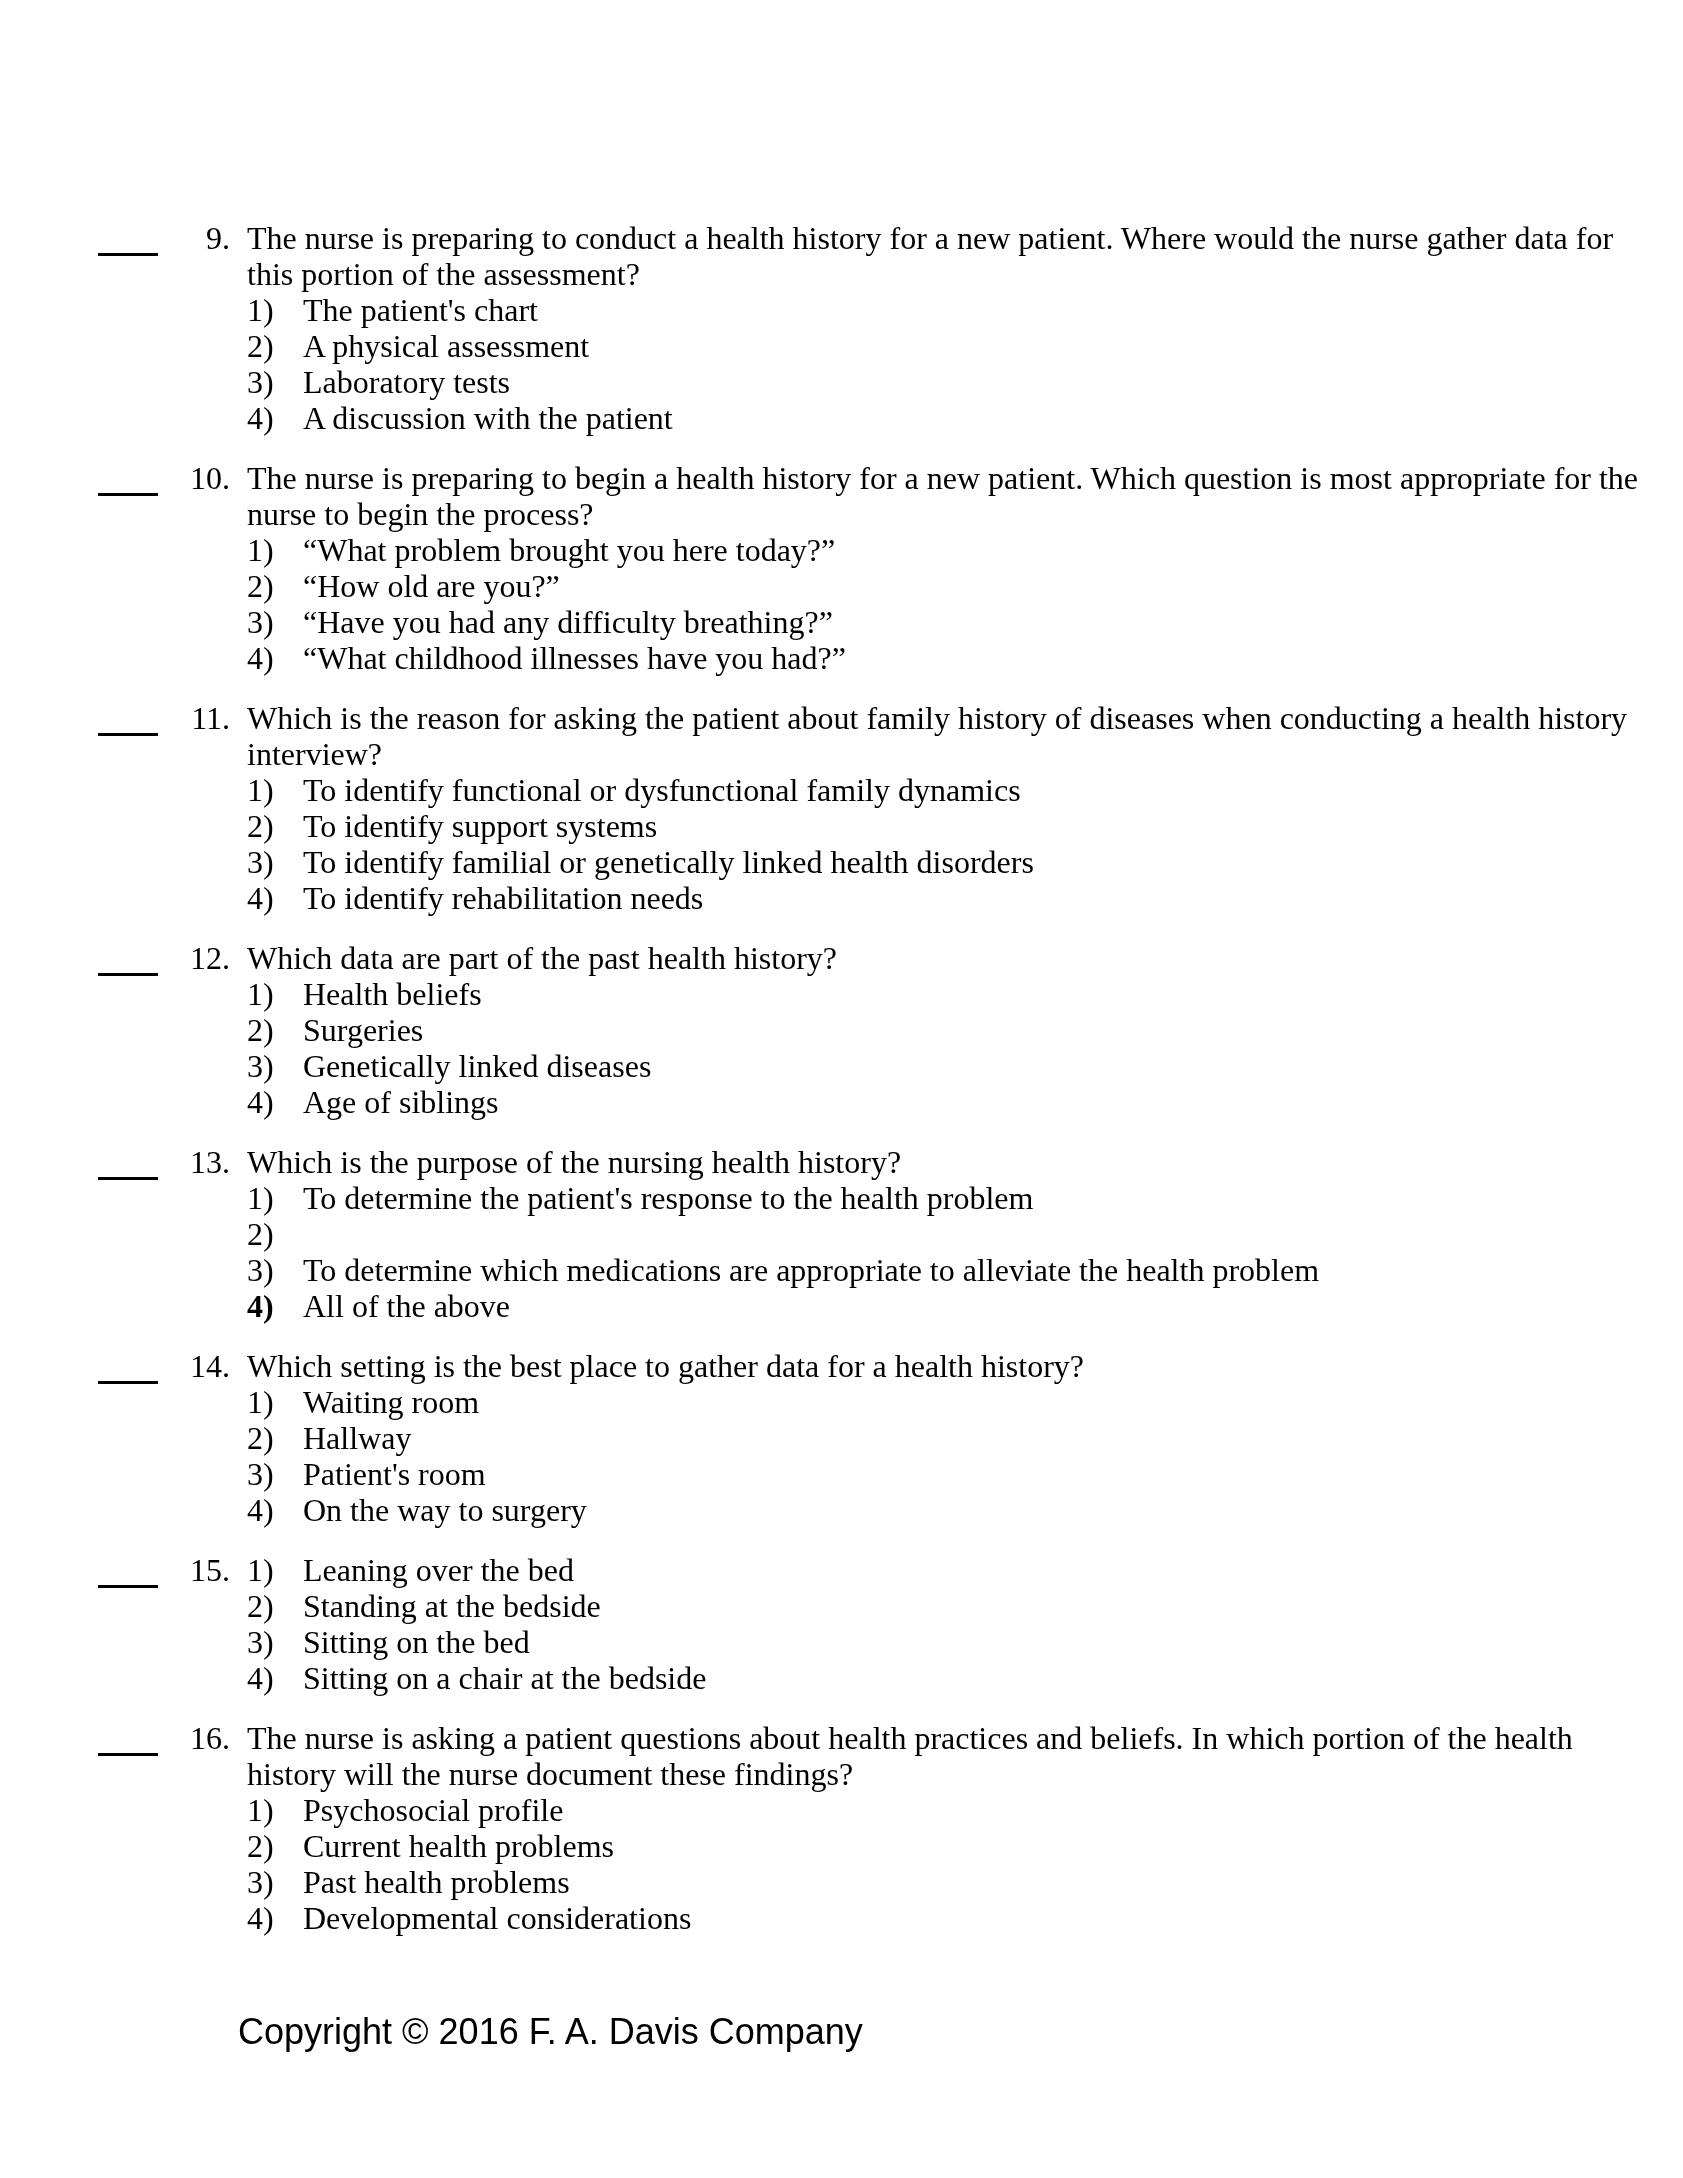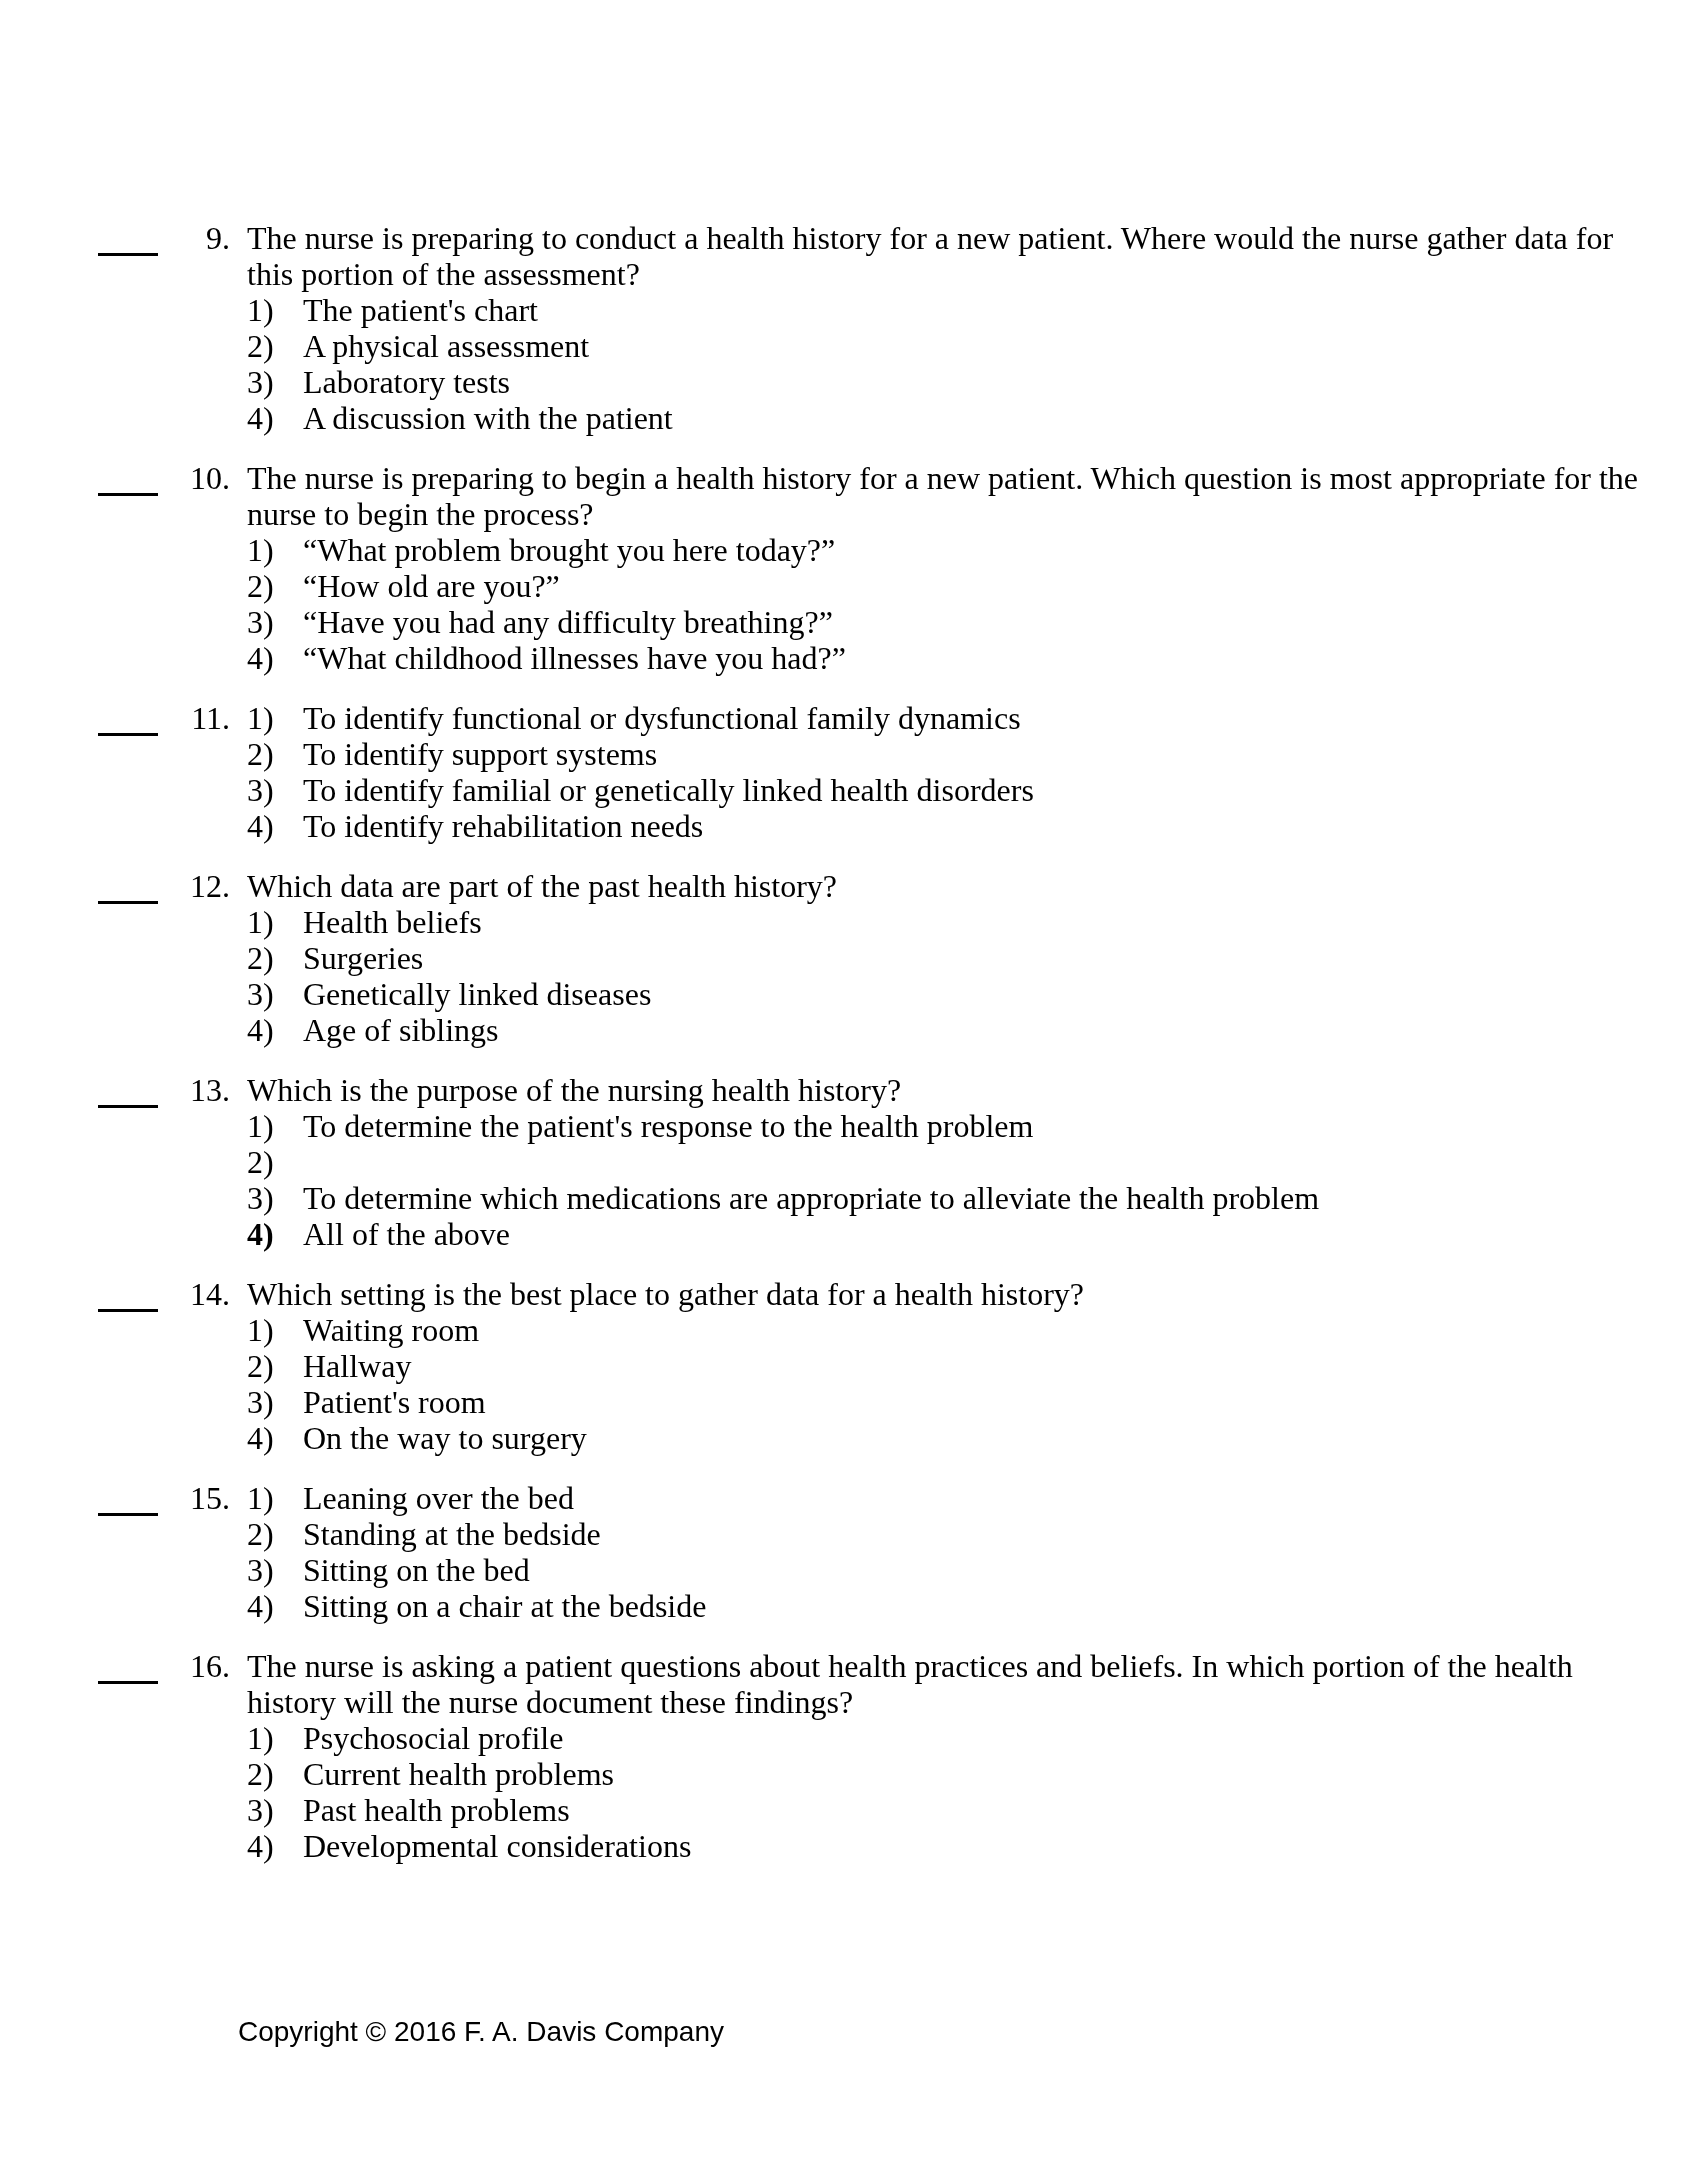--- a/index.html
+++ b/index.html
@@ -47,21 +47,21 @@
   }
   .option { display: flex; }
   .optnum { flex: none; width: 56px; }
   .optnum.bold { font-weight: bold; }
   .optlabel { flex: none; }
   .footer {
     position: absolute;
     left: 238px;
     top: 2015px;
     font-family: "Liberation Sans", sans-serif;
-    font-size: 28px;
+    font-size: 36px;
     line-height: 34px;
     color: #000000;
   }
 </style>
 </head>
 <body>
 
 <div class="question-list">
     <div class="question">
     <div class="blank"></div>
@@ -112,20 +112,22 @@
     <div class="optnum">4)</div>
     <div class="optlabel">“What childhood illnesses have you had?”</div>
   </div>
         </div>
     </div>
   </div>
     <div class="question">
     <div class="blank"></div>
     <div class="qnum">11.</div>
     <div class="qbody">
+      <div class="qtext">Which is the reason for asking the patient about family history of diseases when conducting a health history
+interview?</div>
       <div class="options">
           <div class="option">
     <div class="optnum">1)</div>
     <div class="optlabel">To identify functional or dysfunctional family dynamics</div>
   </div>
           <div class="option">
     <div class="optnum">2)</div>
     <div class="optlabel">To identify support systems</div>
   </div>
           <div class="option">

